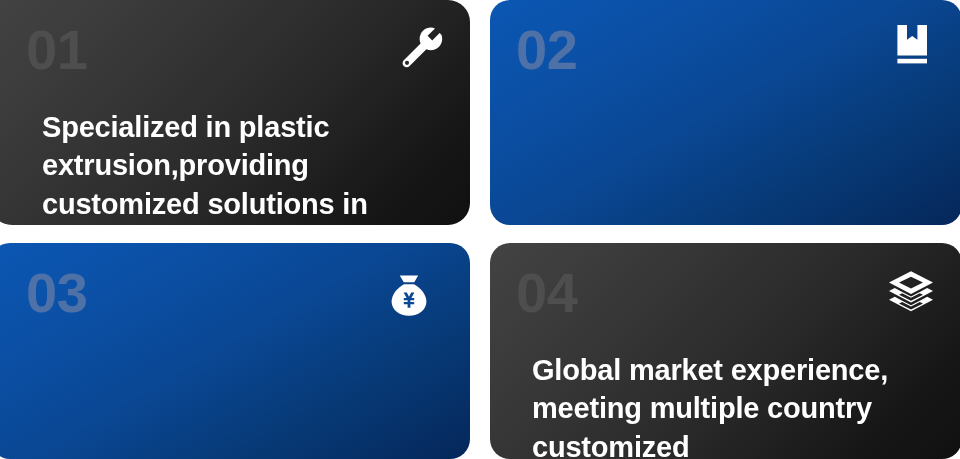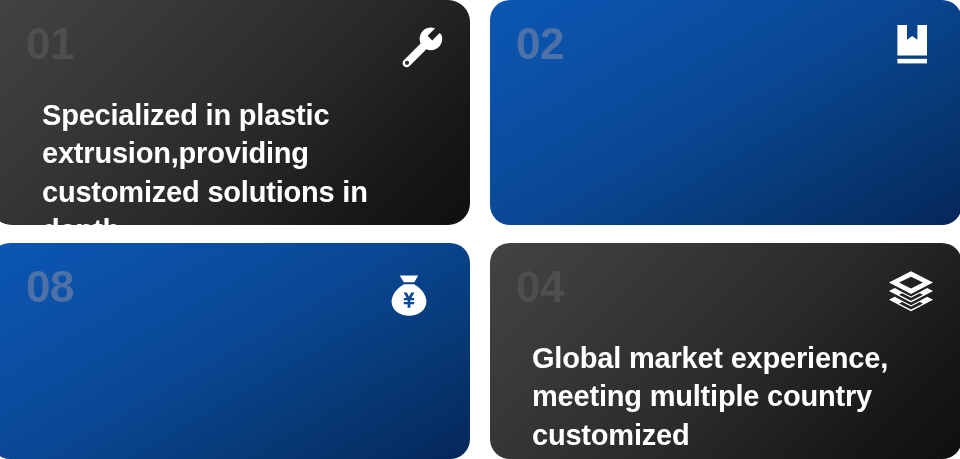--- a/index.html
+++ b/index.html
@@ -64,21 +64,21 @@
     margin-left: -10px;
     padding-left: 36px;
     width: 480px;
   }
   .card.card-04 {
     margin-right: -2px;
     width: 472px;
   }
 
   .card-number {
-    font-size: 44px;
+    font-size: 56px;
     font-weight: 800;
     line-height: 1;
     letter-spacing: -0.5px;
     margin: 0 0 14px 0;
     user-select: none;
   }
   .theme-dark .card-number { color: #4e4e4e; }
   .theme-blue .card-number { color: #4e71a8; }
 
   .card-title {
@@ -142,21 +142,21 @@
   </div>
 
   <div class="card theme-blue card-03">
     <div class="card-icon">
       <svg viewBox="0 0 24 24" aria-hidden="true">
         <path d="M7.4 1.8 L16.6 1.8 L14.6 5.1 L9.4 5.1 Z"></path>
         <path d="M9.5 6.1 C6.2 7.9 3.3 11.2 3.3 14.8 C3.3 19.0 7.2 21.9 12.0 21.9 C16.8 21.9 20.7 19.0 20.7 14.8 C20.7 11.2 17.8 7.9 14.5 6.1 Z"></path>
         <path d="M9.3 10.3 L10.9 10.3 L12.0 12.4 L13.1 10.3 L14.7 10.3 L13.2 13.0 L14.6 13.0 L14.6 14.1 L12.7 14.1 L12.7 15.0 L14.6 15.0 L14.6 16.1 L12.7 16.1 L12.7 17.9 L11.3 17.9 L11.3 16.1 L9.4 16.1 L9.4 15.0 L11.3 15.0 L11.3 14.1 L9.4 14.1 L9.4 13.0 L10.8 13.0 Z" fill="#0a4794"></path>
       </svg>
     </div>
-    <div class="card-number">08</div>
+    <div class="card-number">03</div>
   </div>
 
   <div class="card theme-dark card-04">
     <div class="card-icon">
       <svg viewBox="0 0 24 24" aria-hidden="true">
         <path d="M12 1.6 L23.0 7.3 L12 13.0 L1.0 7.3 Z M12 4.4 L6.0 7.3 L12 10.2 L18.0 7.3 Z"></path>
         <path d="M3.9 10.0 L6.9 11.6 L12 14.2 L17.1 11.6 L20.1 10.0 L23.0 11.5 L12 17.2 L1.0 11.5 Z M12 14.9 L7.6 12.6 L6.0 13.4 L12 16.4 L18.0 13.4 L16.4 12.6 Z"></path>
         <path d="M3.9 14.4 L6.9 16.0 L12 18.6 L17.1 16.0 L20.1 14.4 L23.0 15.9 L12 21.6 L1.0 15.9 Z M12 19.3 L7.6 17.0 L6.0 17.8 L12 20.8 L18.0 17.8 L16.4 17.0 Z"></path>
       </svg>
     </div>

